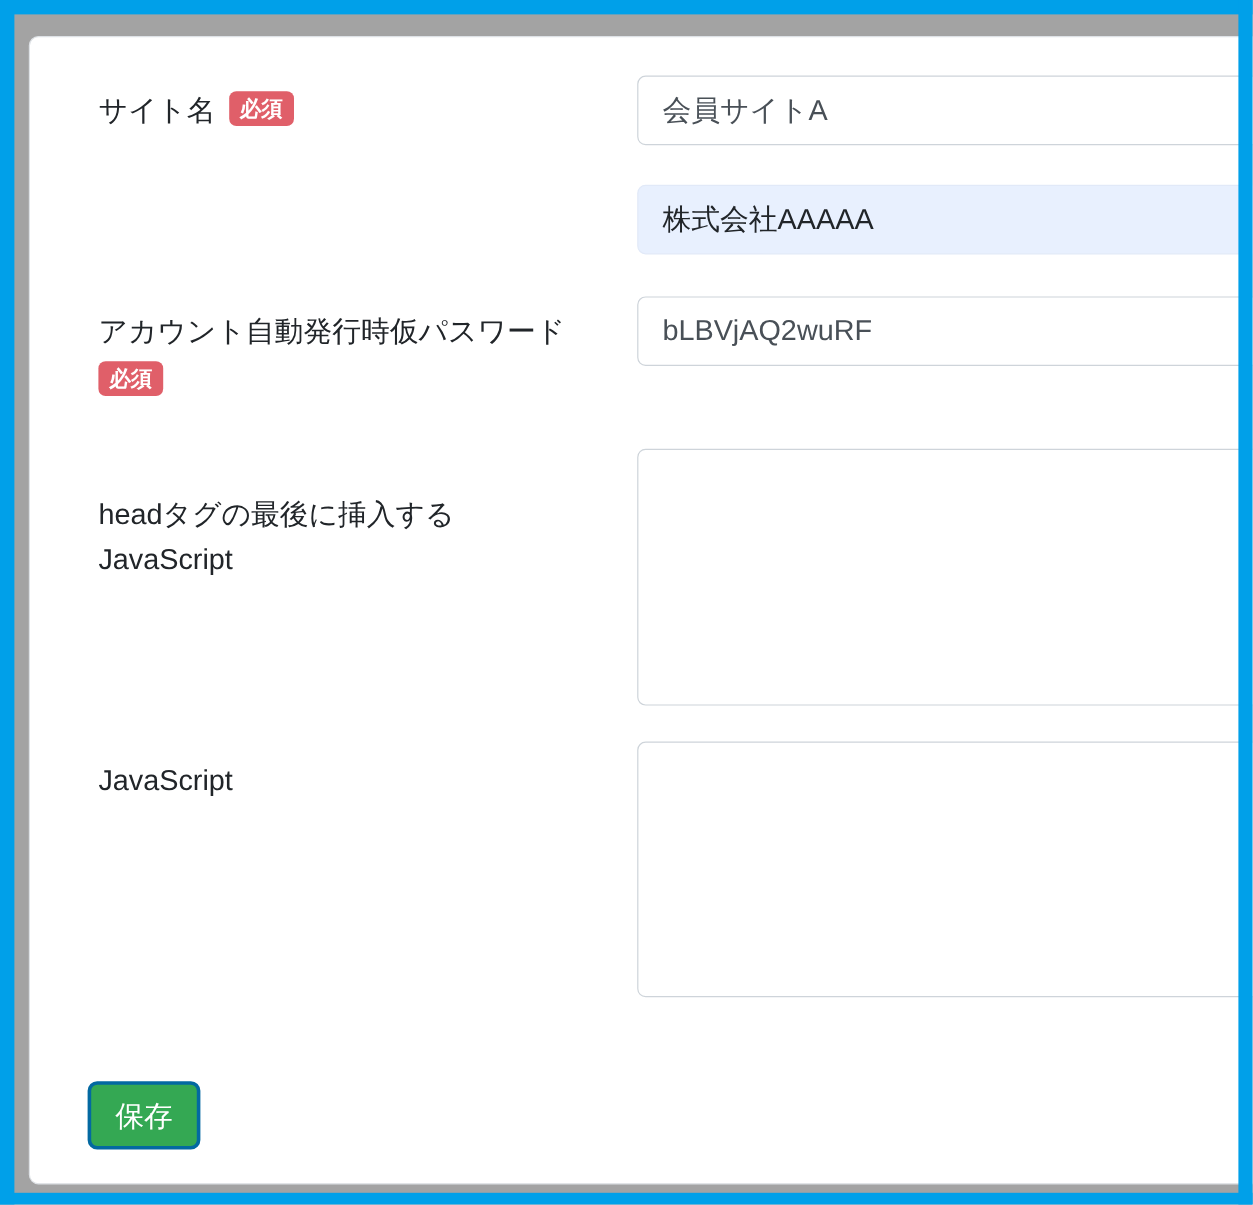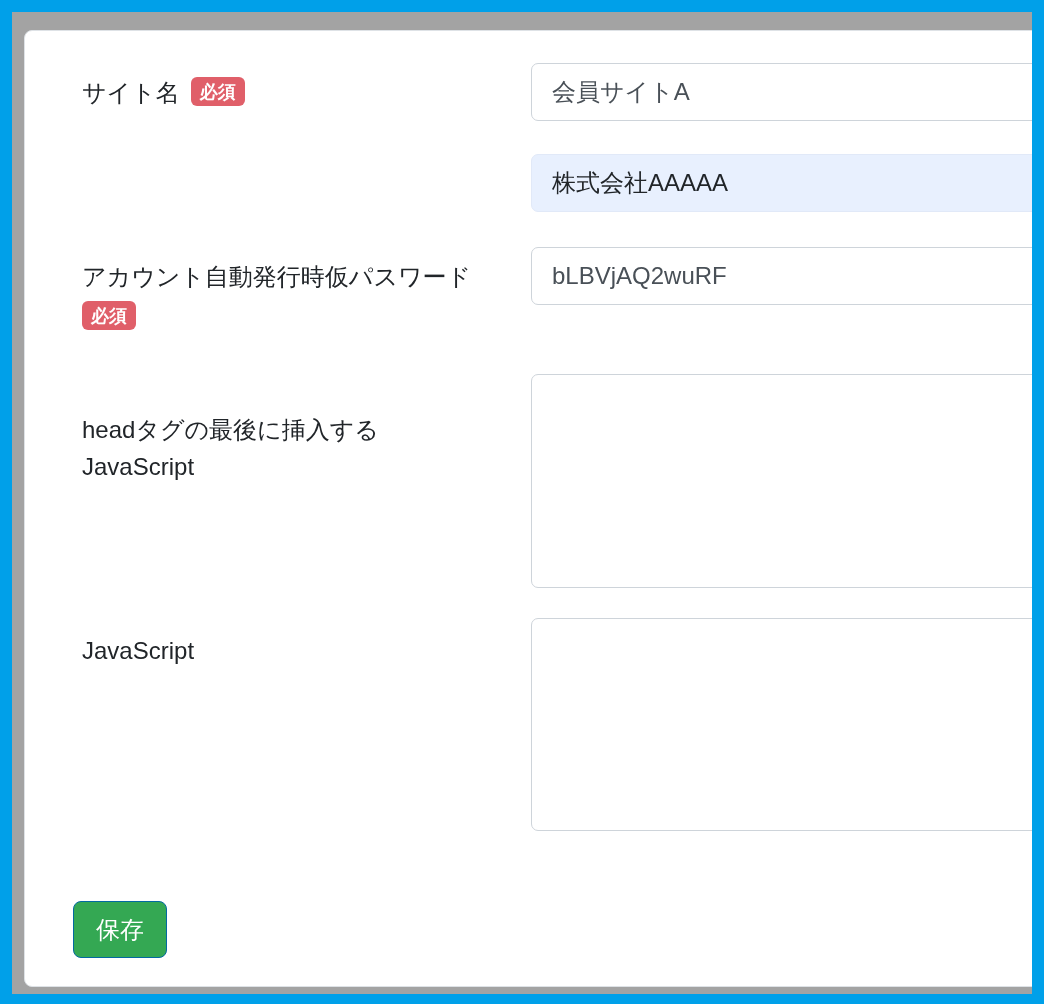--- a/index.html
+++ b/index.html
@@ -106,21 +106,21 @@
 
   
   .save-button {
     position: absolute;
     left: 48px;
     top: 870px;
     min-width: 94px;
     height: 57px;
     background: #34a853;
     color: #ffffff;
-    border: 1px solid #0369a1;
+    border: 3px solid #0369a1;
     border-radius: 8px;
     font-family: "Liberation Sans", "DejaVu Sans", sans-serif;
     font-size: 24px;
     padding: 0 18px;
     cursor: pointer;
   }
 
   
   #label-row1 { top: 43px; }
   #input-row1 { top: 32px; }

